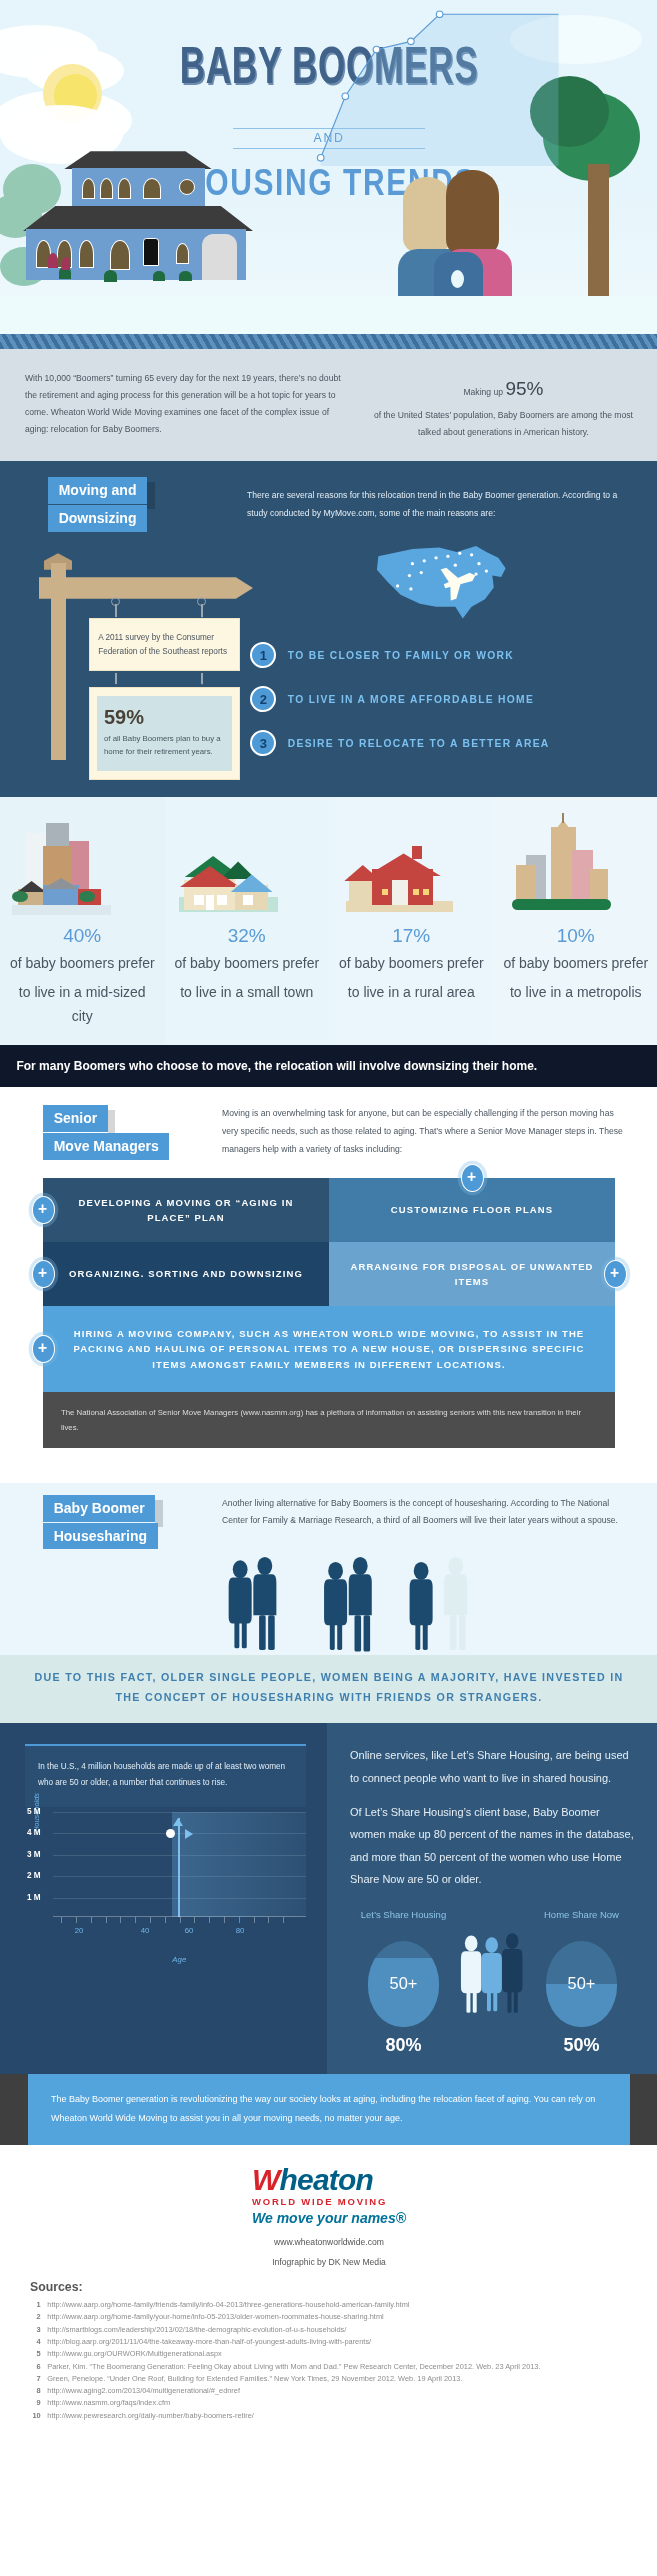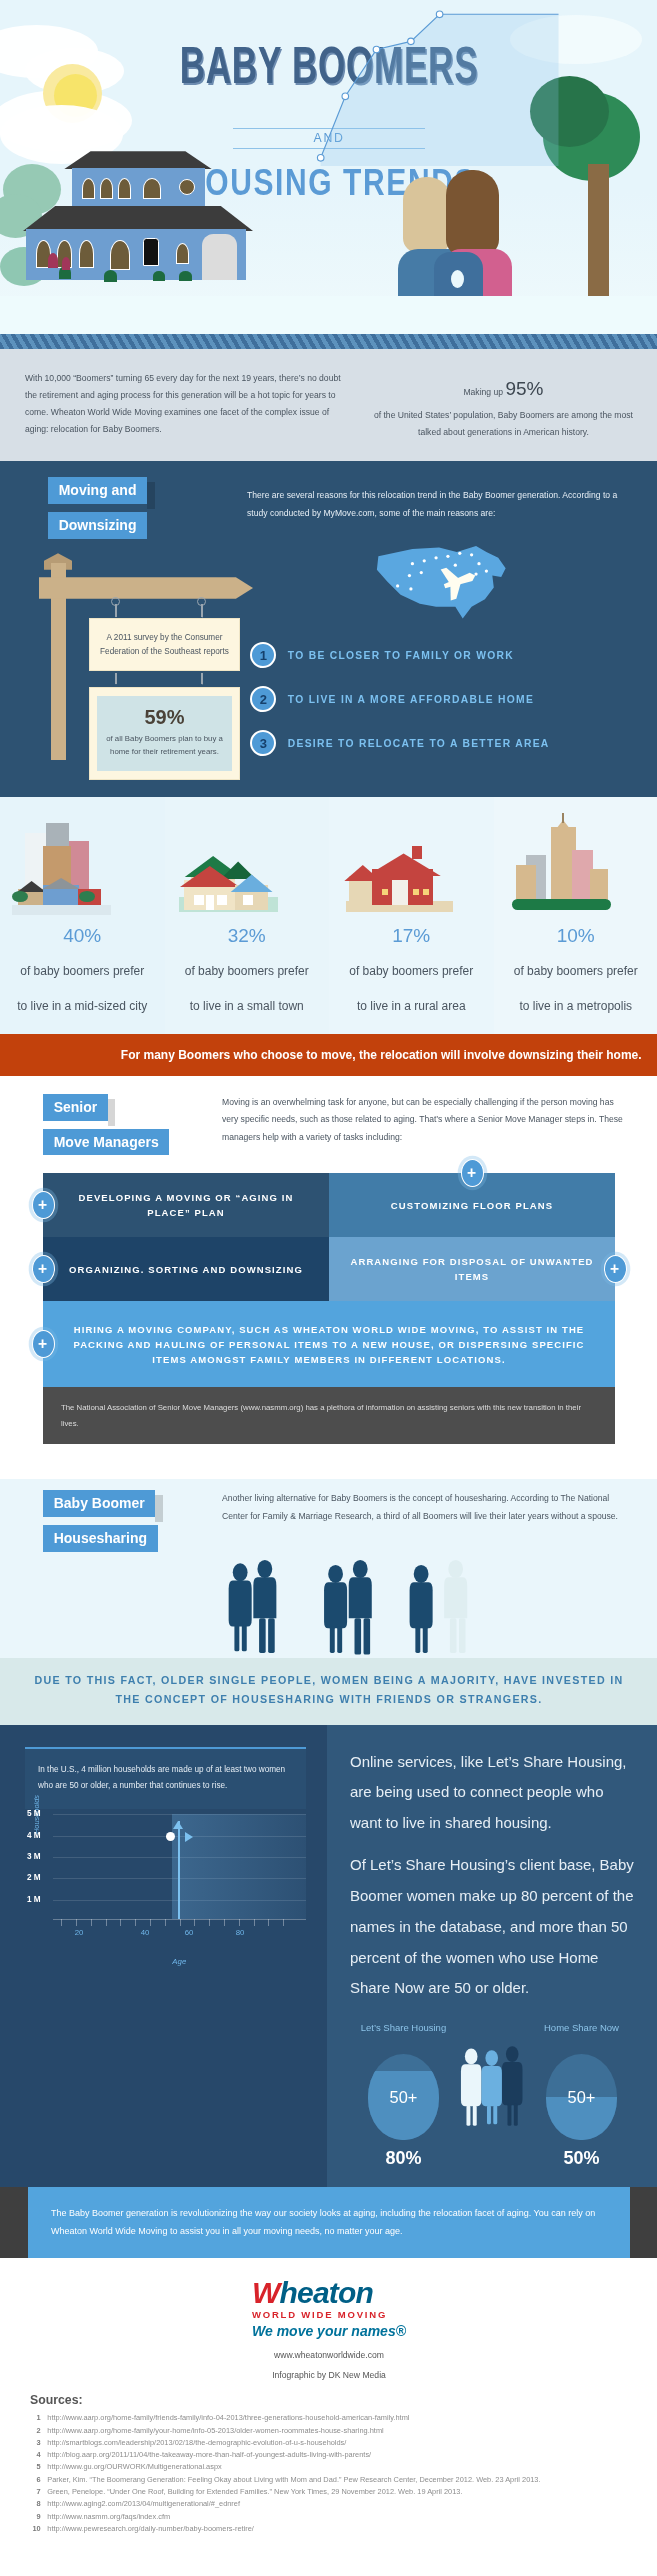--- a/index.html
+++ b/index.html
@@ -79,35 +79,35 @@
   
   .sect-dark { background:#2d5272; position:relative; padding: 16.4px 0 23px; }
   .tag {
     display:inline-block; background:#4e9ad6; color:#fff; font-weight:bold;
     font-size:14px; padding:5px 10.7px 5.8px; position:relative;
   }
   .tag-shadow:after {
     content:""; position:absolute; right:-7.4px; top:5px; width:7.4px; height:100%;
     background:rgba(0,0,0,.16);
   }
-  .tag-row2 { margin-top:8px; }
+  .tag-row2 { margin-top:1px; }
   .md-wrap { display:flex; }
   .md-left { width: 247px; position:relative; padding-left:43px; }
   .md-right { flex:1; padding-right:21.4px; }
   .md-intro { color:#e6eef5; font-size:8.6px; line-height:2.05; margin-top:10px; }
 
   
   .post { position:absolute; left:51px; top:86px; width:15px; height:197px; background:#cbb189; }
   .post-top { position:absolute; left:44px; top:76px; width:28px; height:16.4px; background:#b79c75;
               clip-path: polygon(50% 0,100% 45%,100% 100%,0 100%,0 45%); }
   .arm { position:absolute; left:39px; top:100px; width:214px; height:21.4px; background:#cbb189;
          clip-path: polygon(0 0, 92% 0, 100% 50%, 92% 100%, 0 100%); }
   .sign {
     position:absolute; left:89px; background:#fdf6e0; border:0.8px solid #efe5c6;
-    text-align:center; color:#4a5560;
+    text-align:left; color:#4a5560;
   }
   .sign1 { top:141px; width:151px; padding:11.5px 8.2px; font-size:8.2px; line-height:1.7; }
   .sign2 { top:210px; width:151px; padding:7.4px; }
   .sign2-in { background:#cfe3e6; padding:10.7px 6.6px 13px; }
   .sign2-in .pct { font-size:20px; font-weight:bold; color:#4a4238; }
   .sign2-in .cap { font-size:7.8px; line-height:1.65; color:#4a5560; margin-top:3.3px; }
   .hanger { position:absolute; width:5.8px; height:5.8px; border-radius:50%; background:#2d5272; }
   .hangline { position:absolute; width:1.6px; background:#9aa6b0; }
   .ring { position:absolute; width:9px; height:9px; border-radius:50%; border:1.6px solid #9aa6b0; }
 
@@ -124,24 +124,24 @@
 
   
   .prefs { display:flex; background:#eaf6fb; }
   .pref { flex:1; text-align:center; padding: 18px 6.6px 16.4px; position:relative; }
   .pref:nth-child(1){background:#e6f4fa;}
   .pref:nth-child(2){background:#e8f5fa;}
   .pref:nth-child(3){background:#eaf6fb;}
   .pref:nth-child(4){background:#edf7fb;}
   .pref-art { height:105px; position:relative; }
   .pref-pct { font-size:19px; color:#5b9bd5; margin-top:5px; }
-  .pref-cap { font-size:12px; color:#4a5560; line-height:1.75; margin-top:14px; }
-
-  
-  .banner { background:#c2410c; color:#fff; text-align:right; font-weight:bold;
+  .pref-cap { font-size:14px; color:#4a5560; line-height:1.75; margin-top:4px; }
+
+  
+  .banner { background:#0f172a; color:#fff; text-align:left; font-weight:bold;
             font-size:12px; padding:14px 16.4px; }
 
   
   .smm { background:#fff; padding: 18px 0 0; }
   .smm-head { display:flex; padding: 0 0 0 43px; gap:23px; }
   .smm-tags { width:156px; }
   .smm-copy { flex:1; padding-right:33px; font-size:8.6px; line-height:2.05; color:#4a5560; }
   .grid { display:flex; flex-wrap:wrap; margin: 18px 43px 0; position:relative; }
   .cell { position:relative; display:flex; align-items:center; justify-content:center;
           text-align:center; color:#fff; font-weight:bold; letter-spacing:1.1px;
@@ -186,21 +186,21 @@
   .vline { position:absolute; left:125px; top:6.6px; bottom:18px; width:1.6px; background:#7cc1f0; }
   .vtip { position:absolute; left:120px; top:0px; width:0;height:0;
           border-left:5.8px solid transparent;border-right:5.8px solid transparent;border-bottom:8.2px solid #7cc1f0; }
   .dot { position:absolute; left:113px; width:9px;height:9px;border-radius:50%;background:#fff; }
   .harrow { position:absolute; left:132px; width:0;height:0;
             border-top:5px solid transparent;border-bottom:5px solid transparent;border-left:8.2px solid #7cc1f0; }
   .xaxis { position:absolute; left:0; right:0; bottom:18px; height:0.8px; background:rgba(255,255,255,.3); }
   .xtickmark { position:absolute; bottom:11.5px; width:0.8px; height:6.6px; background:rgba(255,255,255,.35); }
   .xtick { position:absolute; bottom:0; color:#6fb5e8; font-size:7.8px; transform:translateX(-50%); }
   .xlab { text-align:center; color:#6fb5e8; font-size:7.8px; font-style:italic; margin-top:20px; margin-left:28px;}
-  .cr-copy { color:#e6eef5; font-size:15px; line-height:2.05; }
+  .cr-copy { color:#e6eef5; font-size:11px; line-height:2.05; }
   .cmp { display:flex; margin-top:18px; align-items:flex-start; justify-content:space-between; }
   .cmp-col { width:107px; text-align:center; }
   .cmp-label { color:#8cc3e8; font-size:9.5px; margin-bottom:21px; }
   .egg { width:71px; height:86px; margin:0 auto; border-radius:50% 50% 48% 48%;
          display:flex; align-items:center; justify-content:center; position:relative; overflow:hidden; }
   .egg .fillpart { position:absolute; left:0; right:0; bottom:0; background:#4e8fbf; }
   .egg span { position:relative; color:#fff; font-size:16.4px; }
   .cmp-pct { color:#fff; font-weight:bold; font-size:18px; margin-top:8.2px; }
   .cmp-mid { width:71px; position:relative; height:86px; margin-top:23px; }
 

